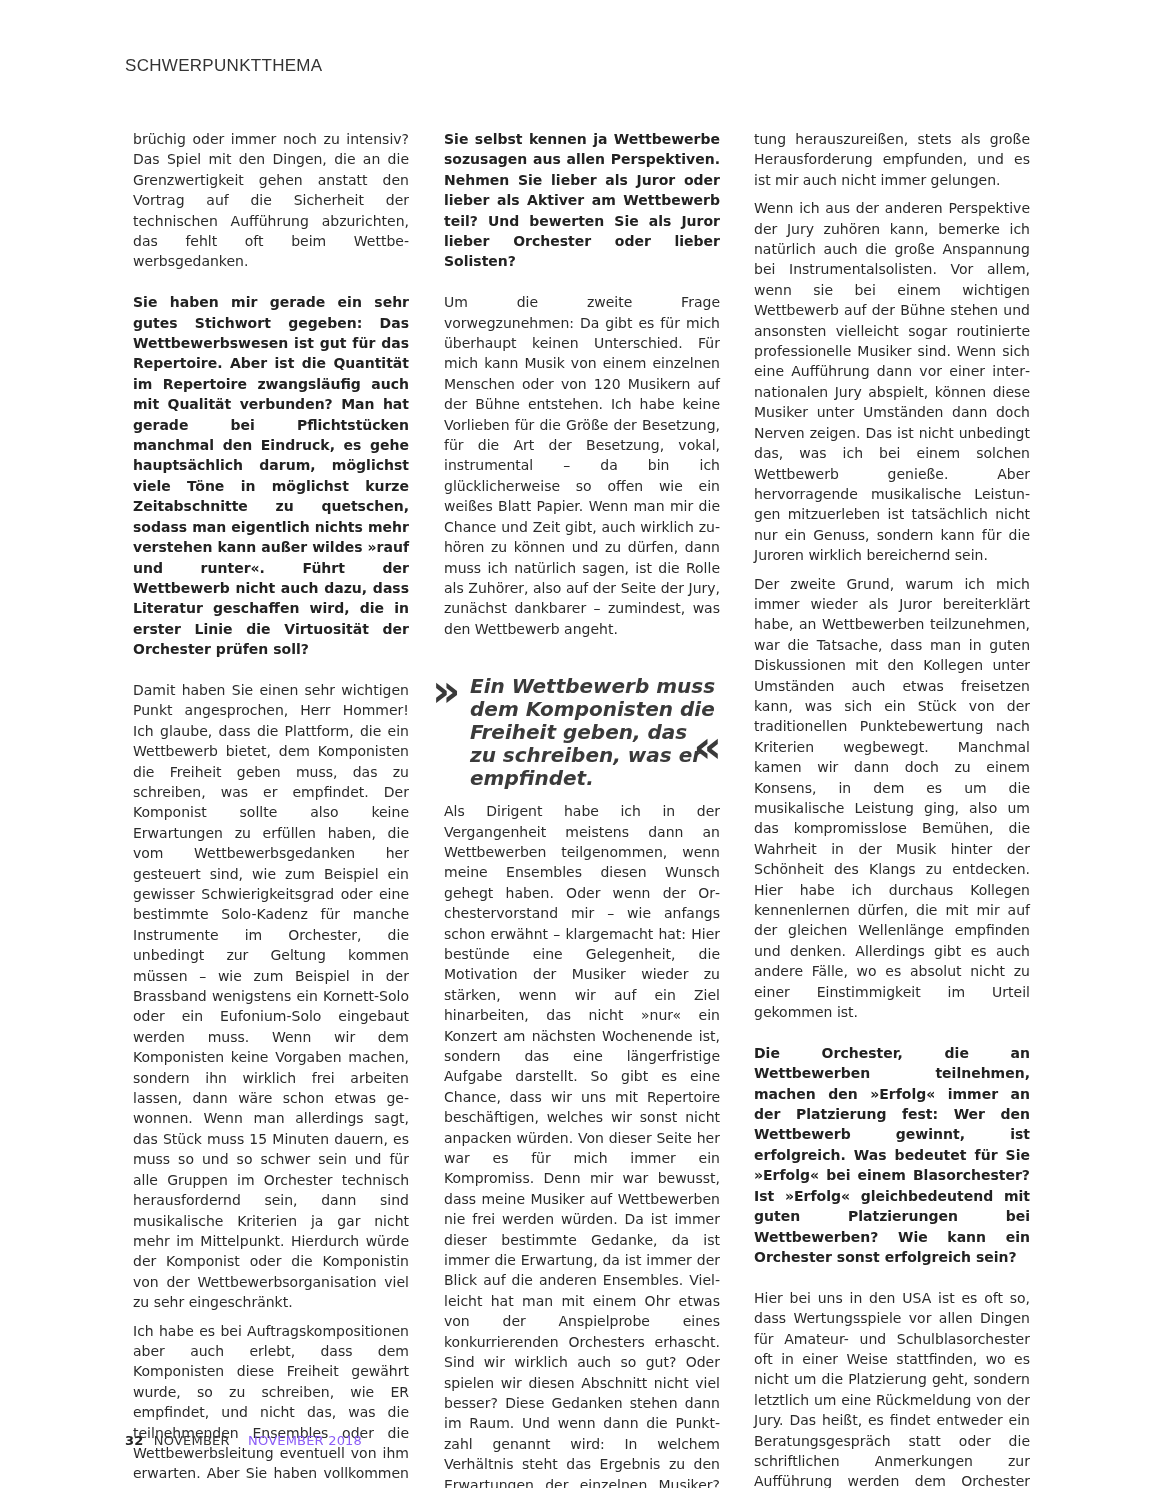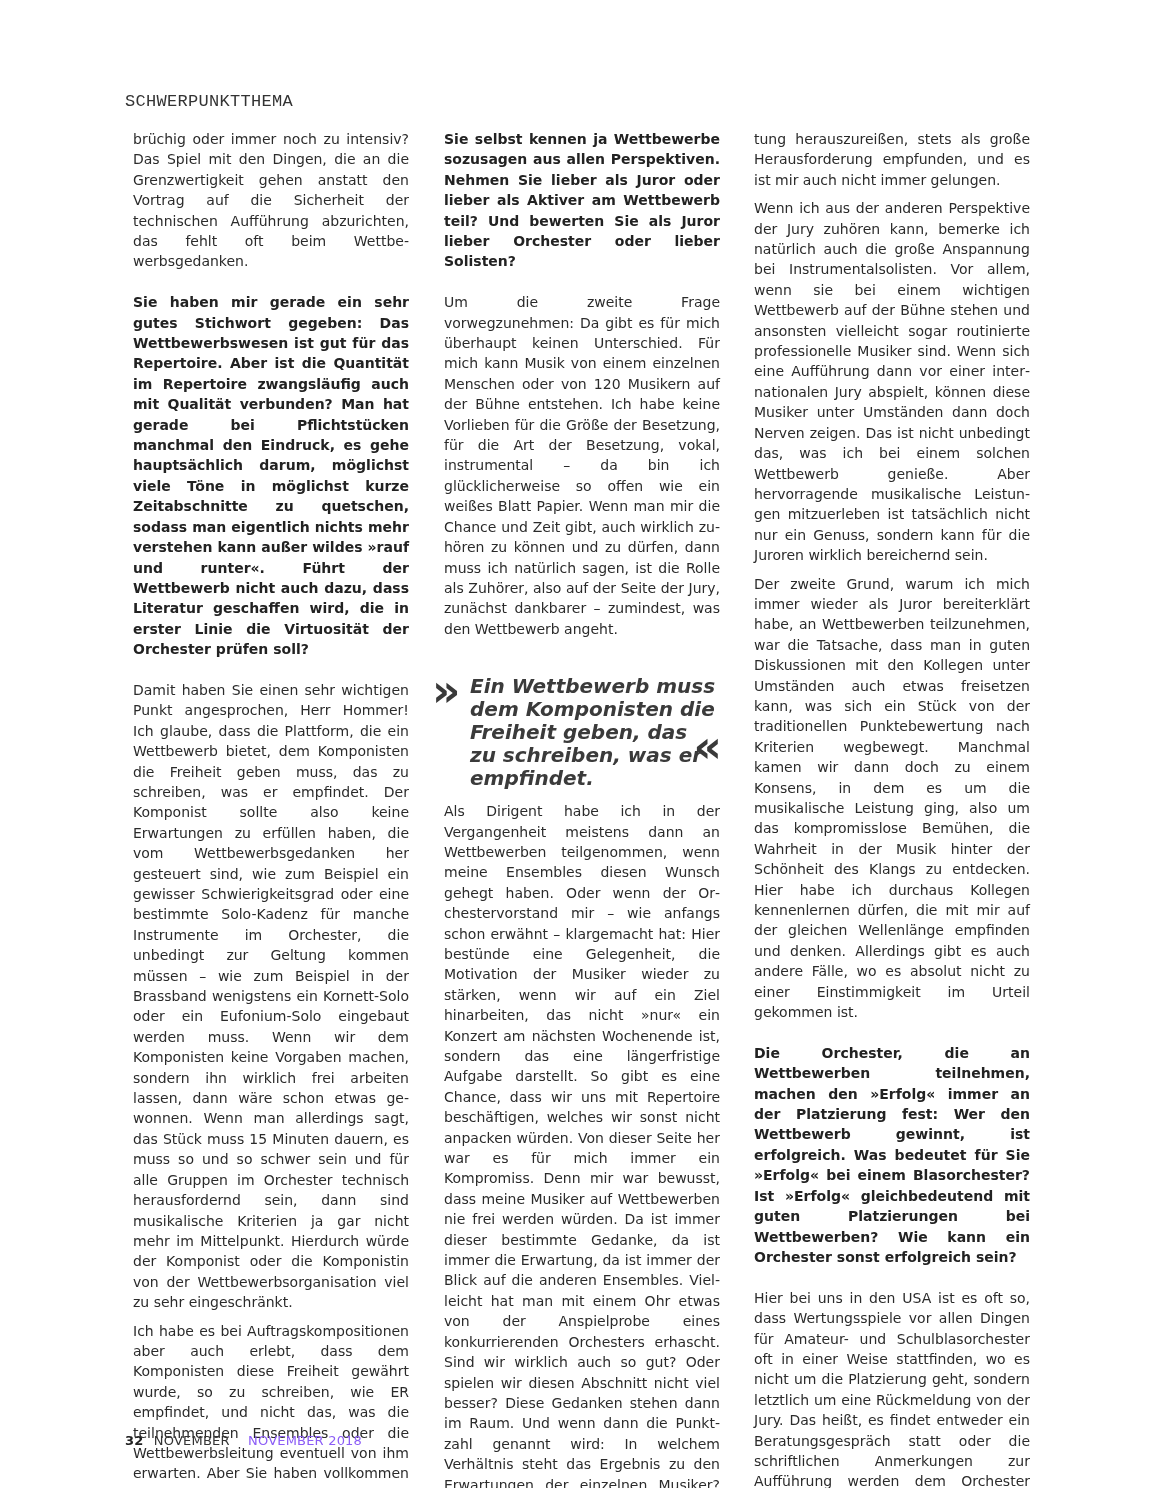--- a/index.html
+++ b/index.html
@@ -3,22 +3,21 @@
   <meta charset="utf-8">
   <style>
     html, body { margin: 0; padding: 0; background: #ffffff; }
     body {
       width: 1152px; height: 1488px; position: relative; overflow: hidden;
       font-family: "DejaVu Sans", sans-serif; color: #2b2b2b;
     }
     .section-header {
       position: absolute; left: 125px; top: 56px;
       font-size: 17px; letter-spacing: 0.3px; color: #333;
-      font-family: Liberation Mono, monospace;
-      margin-top: 36px;
+      font-family: Liberation Sans, sans-serif;
     }
     .column {
       position: absolute; top: 121px; width: 292px;
       font-size: 14px; line-height: 20.4px;
       text-align: justify; hyphens: manual;
     }
     .col1 { left: 125px; }
     .col2 { left: 436px; }
     .col3 { left: 746px; }
     .column p { margin: 8px; }

